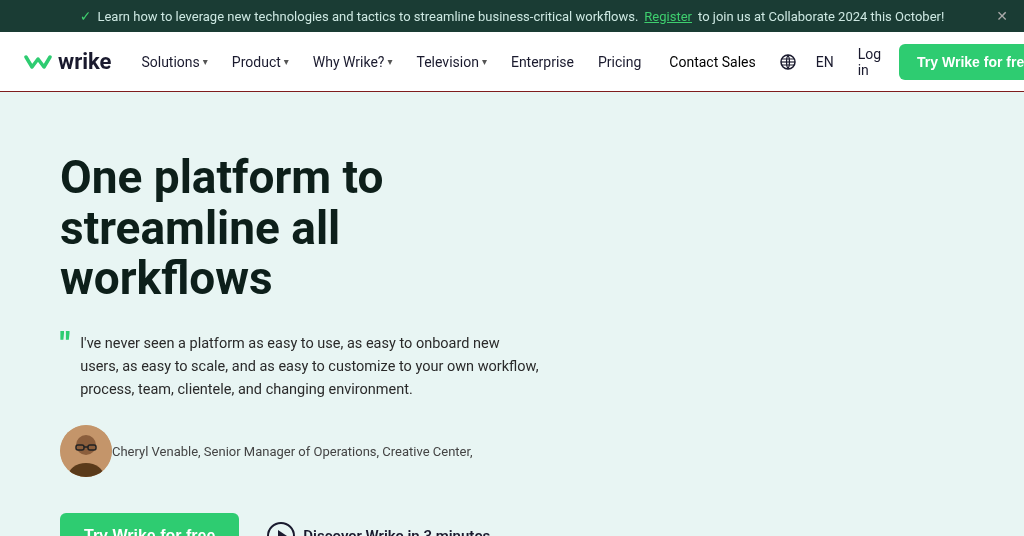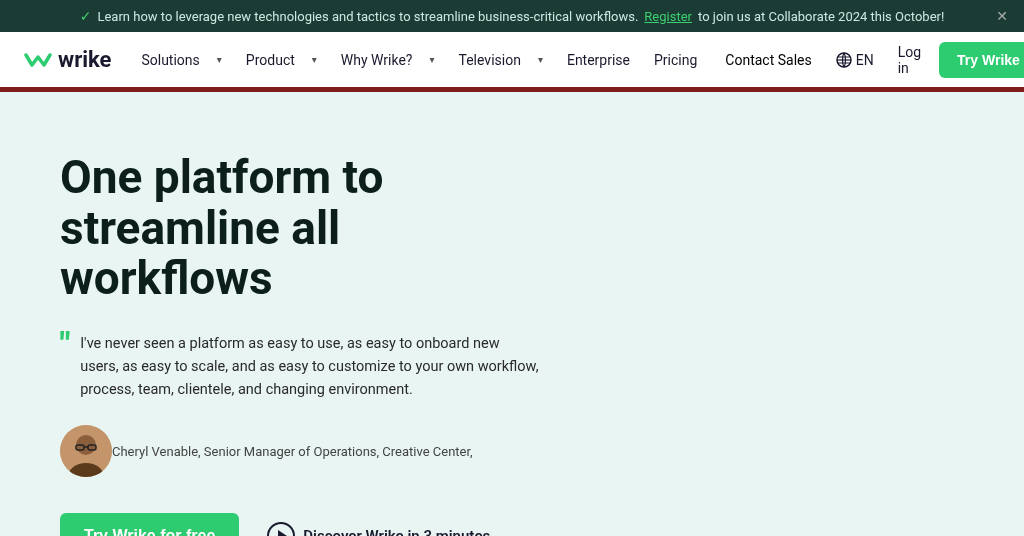--- a/index.html
+++ b/index.html
@@ -38,42 +38,42 @@
     }
 
     
     .navbar {
       background: #fff;
       display: flex;
       align-items: center;
       padding: 0 24px;
       height: 60px;
       gap: 4px;
-      border-bottom: 5px solid #7f1d1d;
+      border-bottom: 1px solid #7f1d1d;
     }
     .logo {
       display: flex;
       align-items: center;
       gap: 6px;
       margin-right: 16px;
       text-decoration: none;
     }
     .logo-icon {
       width: 28px;
       height: 22px;
     }
     .logo-text {
       font-size: 22px;
       font-weight: 700;
       color: #1a1a2e;
     }
     .nav-item {
       display: flex;
       align-items: center;
-      gap: 17px;
+      gap: 3px;
       padding: 8px 10px;
       font-size: 14px;
       color: #1a1a2e;
       cursor: pointer;
       border-radius: 4px;
       white-space: nowrap;
     }
     .nav-chevron { font-size: 10px; color: #555; }
     .nav-divider { flex: 1; }
     .nav-right {
@@ -84,21 +84,21 @@
     .nav-contact {
       font-size: 14px;
       color: #000000;
       cursor: pointer;
       padding: 8px 10px;
       white-space: nowrap;
     }
     .nav-globe {
       display: flex;
       align-items: center;
-      gap: 4px;
+      gap: 20px;
       font-size: 14px;
       color: #1a1a2e;
       cursor: pointer;
       padding: 8px 6px;
       text-align: center;
     }
     .nav-login {
       font-size: 14px;
       color: #1a1a2e;
       cursor: pointer;

